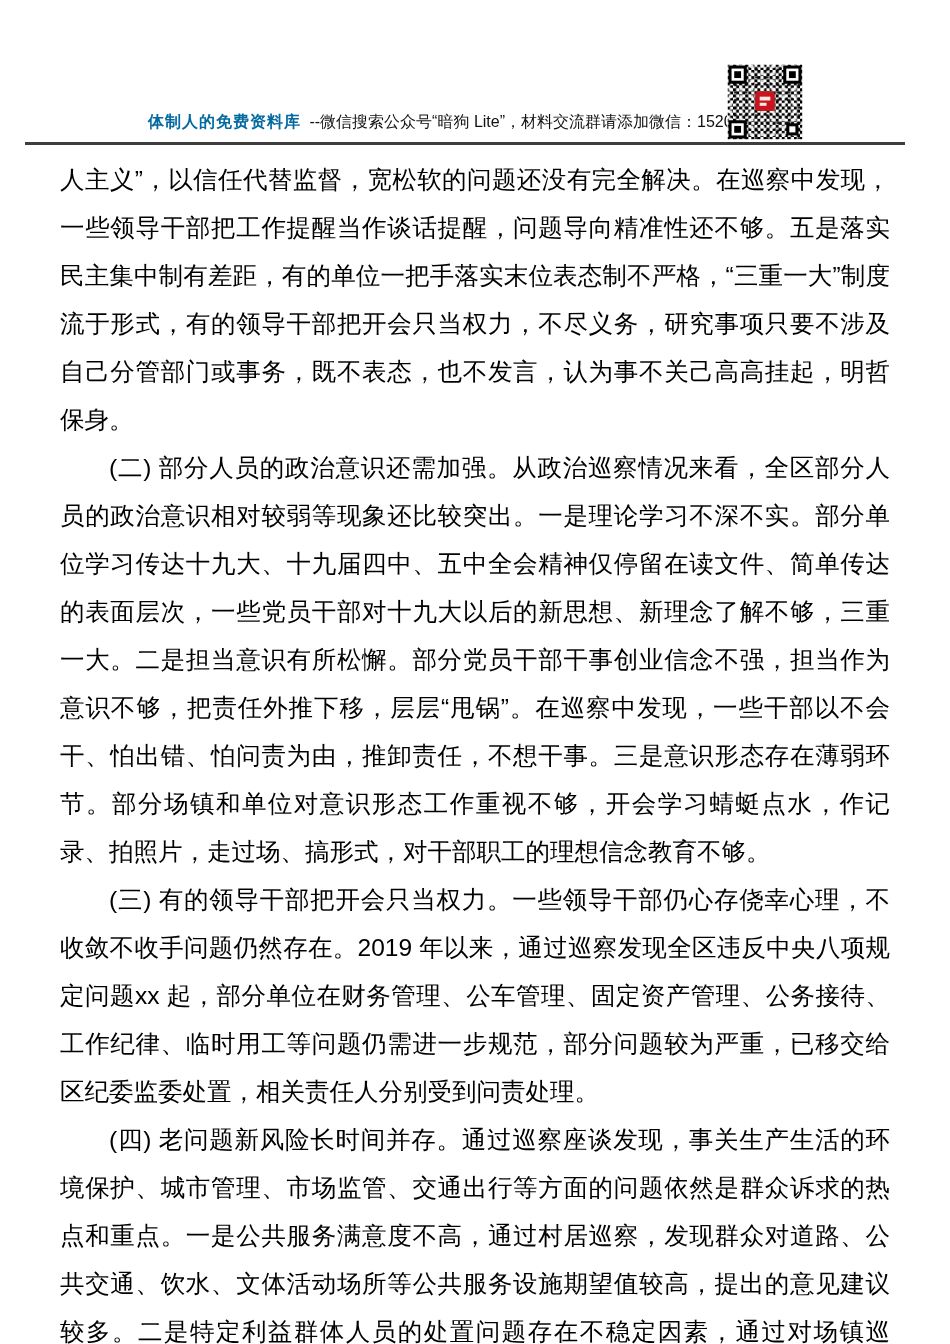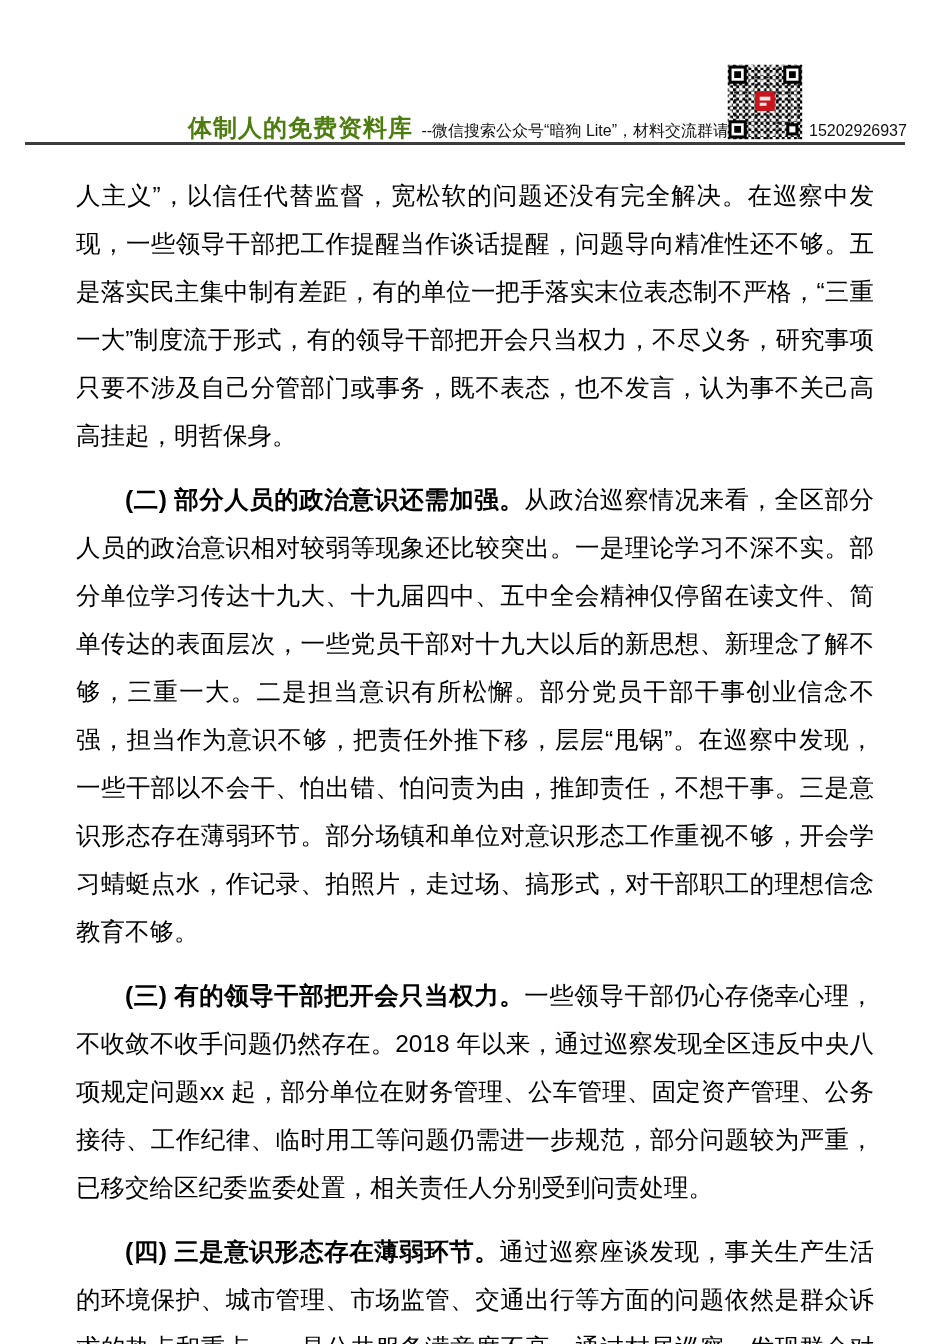--- a/index.html
+++ b/index.html
@@ -15,26 +15,25 @@
     overflow: hidden;
   }
   
   .header-line {
     position: absolute;
     left: 148px; top: 112px;
     width: 600px;
     white-space: nowrap;
   }
   .brand {
-    color: #4d7c0f;
+    color: #0369a1;
     font-weight: bold;
-    font-size: 24px;
+    font-size: 16px;
     letter-spacing: 1px;
     vertical-align: baseline;
-    margin-left: 40px;
   }
   .subtitle {
     color: #111111;
     font-size: 16px;
     margin-left: 4px;
     vertical-align: baseline;
   }
   .qr {
     position: absolute;
     left: 727px; top: 64px;
@@ -51,23 +50,23 @@
   .content {
     position: absolute;
     left: 60px; top: 156px;
     width: 830px;
     color: #000000;
     font-size: 24.5px;
     line-height: 48px;
     text-align: justify;
     text-justify: inter-ideograph;
   }
-  .para { margin: 16px; padding: 0; }
+  .para { margin: 0; padding: 0; }
   .para.indent { text-indent: 2em; }
-  .lead { font-weight: bold; }
+  .lead { font-weight: normal; }
 </style>
 </head>
 <body>
 
 <div class="page">
 
   <div>
     <div class="header-line">
       <span class="brand">体制人的免费资料库</span>
       <span class="subtitle">--微信搜索公众号“暗狗 Lite”，材料交流群请添加微信：15202926937</span>
@@ -111,18 +110,18 @@
     </div>
 
     <div class="divider"></div>
   </div>
 
   <div class="content">
     <p class="para"><span class="lead"></span><span>人主义”，以信任代替监督，宽松软的问题还没有完全解决。在巡察中发现，一些领导干部把工作提醒当作谈话提醒，问题导向精准性还不够。五是落实民主集中制有差距，有的单位一把手落实末位表态制不严格，“三重一大”制度流于形式，有的领导干部把开会只当权力，不尽义务，研究事项只要不涉及自己分管部门或事务，既不表态，也不发言，认为事不关己高高挂起，明哲保身。</span></p>
 
     <p class="para indent"><span class="lead">(二) 部分人员的政治意识还需加强。</span><span>从政治巡察情况来看，全区部分人员的政治意识相对较弱等现象还比较突出。一是理论学习不深不实。部分单位学习传达十九大、十九届四中、五中全会精神仅停留在读文件、简单传达的表面层次，一些党员干部对十九大以后的新思想、新理念了解不够，三重一大。二是担当意识有所松懈。部分党员干部干事创业信念不强，担当作为意识不够，把责任外推下移，层层“甩锅”。在巡察中发现，一些干部以不会干、怕出错、怕问责为由，推卸责任，不想干事。三是意识形态存在薄弱环节。部分场镇和单位对意识形态工作重视不够，开会学习蜻蜓点水，作记录、拍照片，走过场、搞形式，对干部职工的理想信念教育不够。</span></p>
 
-    <p class="para indent"><span class="lead">(三) 有的领导干部把开会只当权力。</span><span>一些领导干部仍心存侥幸心理，不收敛不收手问题仍然存在。2018 年以来，通过巡察发现全区违反中央八项规定问题xx 起，部分单位在财务管理、公车管理、固定资产管理、公务接待、工作纪律、临时用工等问题仍需进一步规范，部分问题较为严重，已移交给区纪委监委处置，相关责任人分别受到问责处理。</span></p>
+    <p class="para indent"><span class="lead">(三) 有的领导干部把开会只当权力。</span><span>一些领导干部仍心存侥幸心理，不收敛不收手问题仍然存在。2019 年以来，通过巡察发现全区违反中央八项规定问题xx 起，部分单位在财务管理、公车管理、固定资产管理、公务接待、工作纪律、临时用工等问题仍需进一步规范，部分问题较为严重，已移交给区纪委监委处置，相关责任人分别受到问责处理。</span></p>
 
-    <p class="para indent"><span class="lead">(四) 三是意识形态存在薄弱环节。</span><span>通过巡察座谈发现，事关生产生活的环境保护、城市管理、市场监管、交通出行等方面的问题依然是群众诉求的热点和重点。一是公共服务满意度不高，通过村居巡察，发现群众对道路、公共交通、饮水、文体活动场所等公共服务设施期望值较高，提出的意见建议较多。二是特定利益群体人员的处置问题存在不稳定因素，通过对场镇巡察，农民受灾情后问题处置、被</span></p>
+    <p class="para indent"><span class="lead">(四) 老问题新风险长时间并存。</span><span>通过巡察座谈发现，事关生产生活的环境保护、城市管理、市场监管、交通出行等方面的问题依然是群众诉求的热点和重点。一是公共服务满意度不高，通过村居巡察，发现群众对道路、公共交通、饮水、文体活动场所等公共服务设施期望值较高，提出的意见建议较多。二是特定利益群体人员的处置问题存在不稳定因素，通过对场镇巡察，农民受灾情后问题处置、被</span></p>
   </div>
 
 </div>
 
 </body></html>

